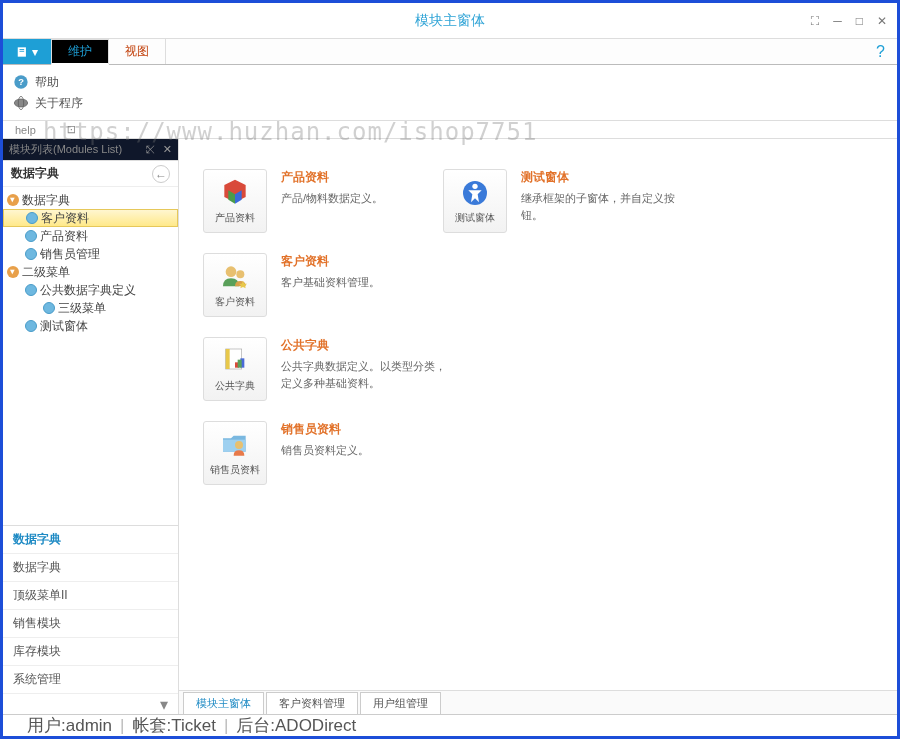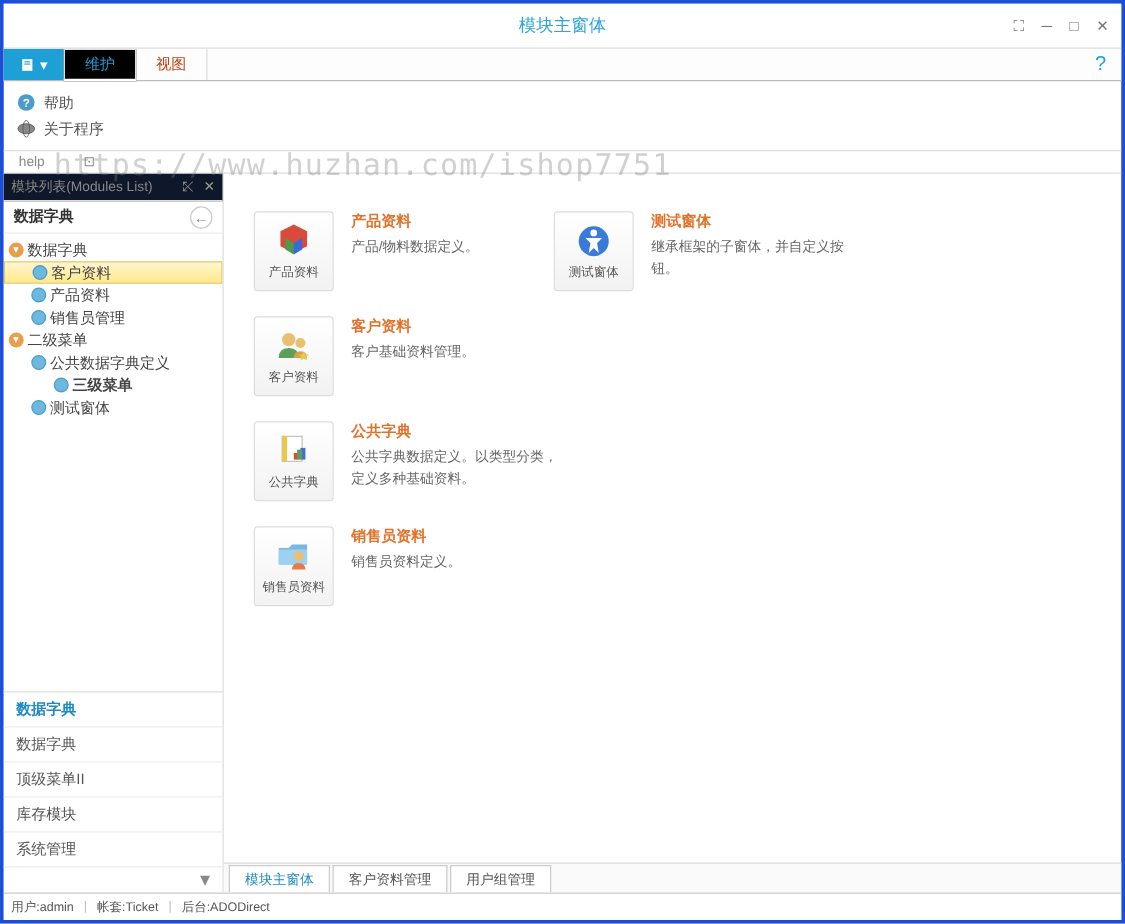--- a/index.html
+++ b/index.html
@@ -39,21 +39,21 @@
 .sidebar-header .pin, .sidebar-header .close { margin-left: auto; cursor: pointer; color: #999; font-size: 11px; }
 .sidebar-header .close { margin-left: 4px; }
 .sidebar-title { height: 26px; display: flex; align-items: center; justify-content: space-between; padding: 0 8px; border-bottom: 1px solid #eee; }
 .sidebar-title span { font-size: 12px; font-weight: bold; color: #333; }
 .sidebar-title .back { width: 18px; height: 18px; border: 1px solid #ccc; border-radius: 50%; display: flex; align-items: center; justify-content: center; color: #888; cursor: pointer; font-size: 12px; }
 
 .tree { flex: 0 0 auto; padding: 4px 0; font-size: 12px; overflow-y: auto; }
 .tree-node { display: flex; align-items: center; height: 18px; padding: 0 4px; cursor: pointer; gap: 3px; }
 .tree-node.lvl1 { padding-left: 4px; }
 .tree-node.lvl2 { padding-left: 22px; }
-.tree-node.lvl3 { padding-left: 40px; font-weight: bold; }
+.tree-node.lvl3 { padding-left: 40px; }
 .tree-node.selected { background: linear-gradient(#fff6d0, #ffe98a); border: 1px solid #e6c85a; height: 18px; }
 .tree-node .expander { width: 12px; height: 12px; border-radius: 50%; background: #e8a04a; color: #fff; font-size: 9px; display: flex; align-items: center; justify-content: center; }
 .tree-node .expander.down::before { content: "▸"; transform: rotate(90deg); display: inline-block; }
 .tree-node .bullet { width: 12px; height: 12px; border-radius: 50%; background: #6eb8e0; border: 1px solid #4a9cc9; flex-shrink: 0; }
 .tree-node .label { color: #444; }
 
 .sidebar-spacer { flex: 1; }
 .accordion { border-top: 1px solid #ddd; }
 .accordion-item { height: 28px; display: flex; align-items: center; padding: 0 10px; font-size: 12px; color: #555; border-bottom: 1px solid #eee; cursor: pointer; }
 .accordion-item.active { color: #1e8ac4; font-weight: bold; }
@@ -70,21 +70,21 @@
 .module-text { max-width: 170px; }
 .module-text .title { color: #e2722a; font-size: 12px; font-weight: bold; margin-bottom: 4px; }
 .module-text .desc { color: #666; font-size: 11px; line-height: 1.5; }
 
 
 .bottom-tabs { height: 24px; border-top: 1px solid #ddd; display: flex; align-items: flex-end; background: #fafafa; padding-left: 4px; }
 .bottom-tab { padding: 3px 12px; font-size: 11px; border: 1px solid #ccc; border-bottom: none; margin-right: 2px; cursor: pointer; background: #fff; color: #555; }
 .bottom-tab.active { color: #1e8ac4; }
 
 
-.statusbar { height: 22px; border-top: 1px solid #ccc; display: flex; align-items: center; padding: 0 6px; font-size: 10px; color: #555; gap: 4px; background: #fff; }
+.statusbar { height: 22px; border-top: 1px solid #ccc; display: flex; align-items: center; padding: 0 24px; font-size: 17px; color: #555; gap: 4px; background: #fff; }
 .statusbar .sep { color: #bbb; margin: 0 4px; }
 </style>
 </head>
 <body>
 
 <div class="window">
 
   <div class="titlebar">
     <span class="title">模块主窗体</span>
     <div class="win-controls">
@@ -178,20 +178,21 @@
           <span class="label">测试窗体</span>
         </div>
       </div>
 
       <div class="sidebar-spacer"></div>
 
       <div class="accordion">
         <div class="accordion-item active">数据字典</div>
         <div class="accordion-item">数据字典</div>
         <div class="accordion-item">顶级菜单II</div>
+        <div class="accordion-item">销售模块</div>
         <div class="accordion-item">库存模块</div>
         <div class="accordion-item">系统管理</div>
         <div class="accordion-collapse">▾</div>
       </div>
     </div>
 
     <div class="content">
       <div class="content-body">
         <div class="module-row">
           <div class="module-item">

